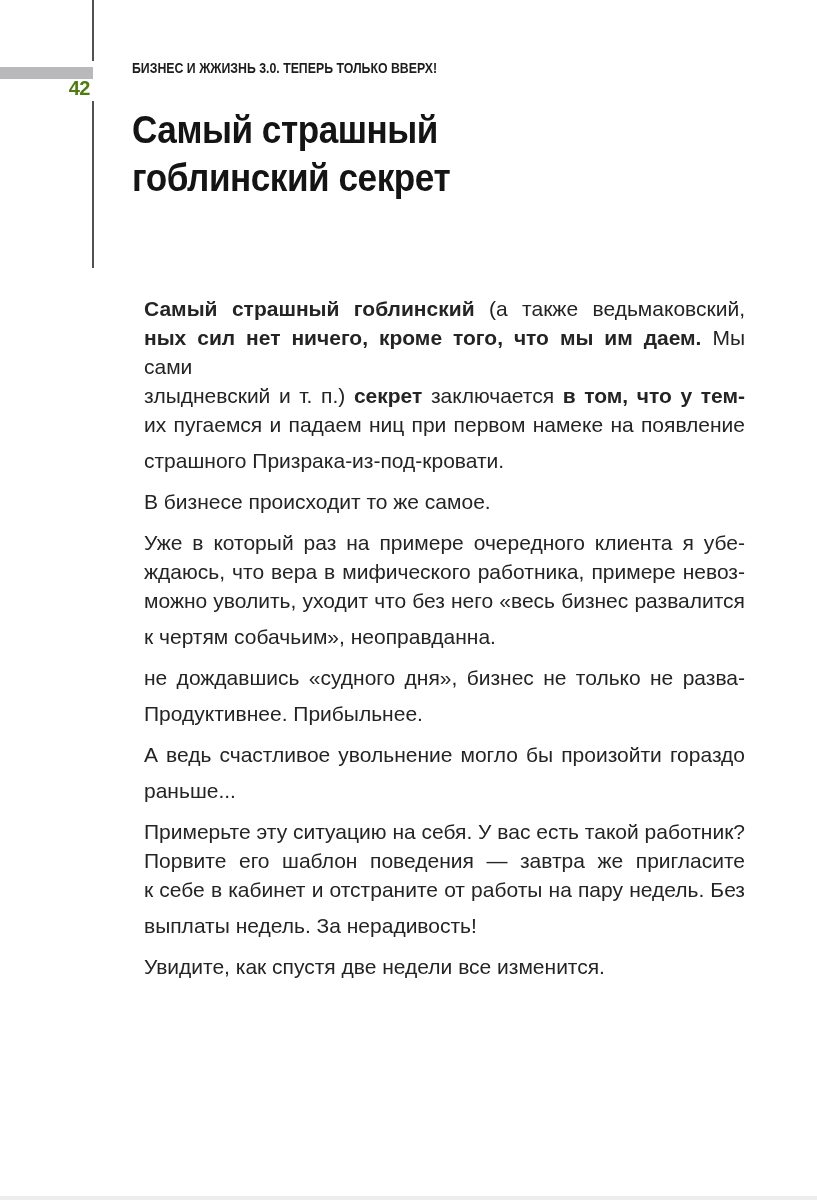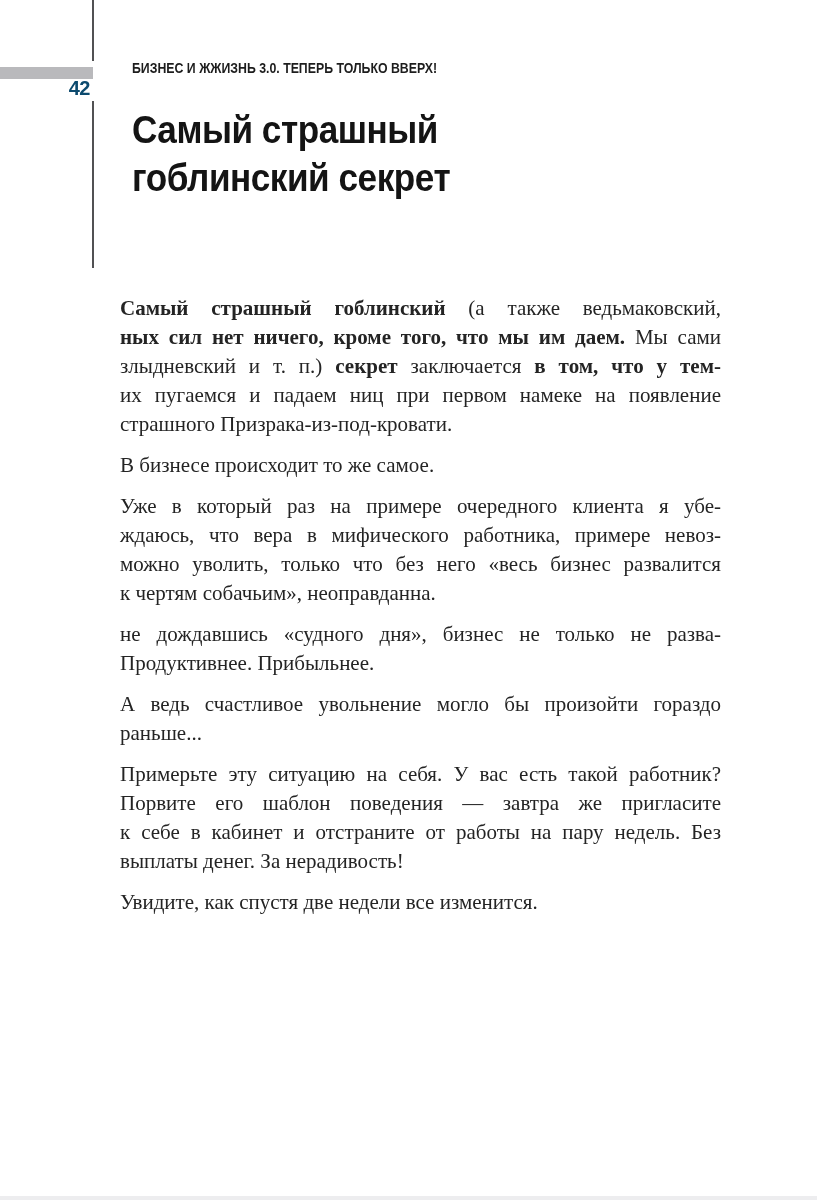--- a/index.html
+++ b/index.html
@@ -38,21 +38,21 @@
     position: absolute;
     left: 0;
     top: 78px;
     width: 90px;
     text-align: right;
     font-family: "Liberation Sans", sans-serif;
     font-weight: bold;
     font-size: 20px;
     line-height: 20px;
     letter-spacing: -0.5px;
-    color: #0c4a6e;
+    color: #4d7c0f;
   }
   .runhead {
     position: absolute;
     left: 132px;
     top: 60px;
     font-family: "Liberation Sans", sans-serif;
     font-weight: bold;
     font-size: 14px;
     line-height: 16px;
     color: #1d1d1d;
@@ -72,39 +72,40 @@
     letter-spacing: -0.5px;
     color: #141414;
     transform: scaleX(0.9);
     transform-origin: left top;
     white-space: nowrap;
   }
   .title .tline { display: block; }
 
   .bodytext {
     position: absolute;
-    left: 120px;
+    left: 144px;
     top: 294px;
     width: 601px;
-    font-family: Liberation Serif, serif;
+    font-family: Liberation Sans, sans-serif;
     font-size: 21px;
     line-height: 29px;
     color: #242424;
   }
   .bodytext p {
     margin: 0 0 12px 0;
   }
   .bodytext .line {
     display: block;
     text-align: justify;
     text-align-last: justify;
   }
   .bodytext .line.last {
     text-align: right;
     text-align-last: left;
+    margin-top: 7px;
   }
   .bodytext b { font-weight: bold; }
 
   .bottom-edge {
     position: absolute;
     left: 0;
     bottom: 0;
     width: 100%;
     height: 4px;
     background: #ededef;
@@ -133,36 +134,36 @@
         <span class="line"><span>злыдневский и т. п.) </span><b>секрет </b><span>заключается </span><b>в том, что у тем-</b></span>
         <span class="line"><span>их пугаемся и падаем ниц при первом намеке на появление</span></span>
         <span class="line last"><span>страшного Призрака-из-под-кровати.</span></span>
       </p>
       <p>
         <span class="line last"><span>В бизнесе происходит то же самое.</span></span>
       </p>
       <p>
         <span class="line"><span>Уже в который раз на примере очередного клиента я убе-</span></span>
         <span class="line"><span>ждаюсь, что вера в мифического работника, примере невоз-</span></span>
-        <span class="line"><span>можно уволить, только что без него «весь бизнес развалится</span></span>
+        <span class="line"><span>можно уволить, уходит что без него «весь бизнес развалится</span></span>
         <span class="line last"><span>к чертям собачьим», неоправданна.</span></span>
       </p>
       <p>
         <span class="line"><span>не дождавшись «судного дня», бизнес не только не разва-</span></span>
         <span class="line last"><span>Продуктивнее. Прибыльнее.</span></span>
       </p>
       <p>
         <span class="line"><span>А ведь счастливое увольнение могло бы произойти гораздо</span></span>
         <span class="line last"><span>раньше...</span></span>
       </p>
       <p>
         <span class="line"><span>Примерьте эту ситуацию на себя. У вас есть такой работник?</span></span>
         <span class="line"><span>Порвите его шаблон поведения — завтра же пригласите</span></span>
         <span class="line"><span>к себе в кабинет и отстраните от работы на пару недель. Без</span></span>
-        <span class="line last"><span>выплаты денег. За нерадивость!</span></span>
+        <span class="line last"><span>выплаты недель. За нерадивость!</span></span>
       </p>
       <p>
         <span class="line last"><span>Увидите, как спустя две недели все изменится.</span></span>
       </p>
     </div>
 
   <div class="bottom-edge"></div>
 </div>
 
 </body></html>

